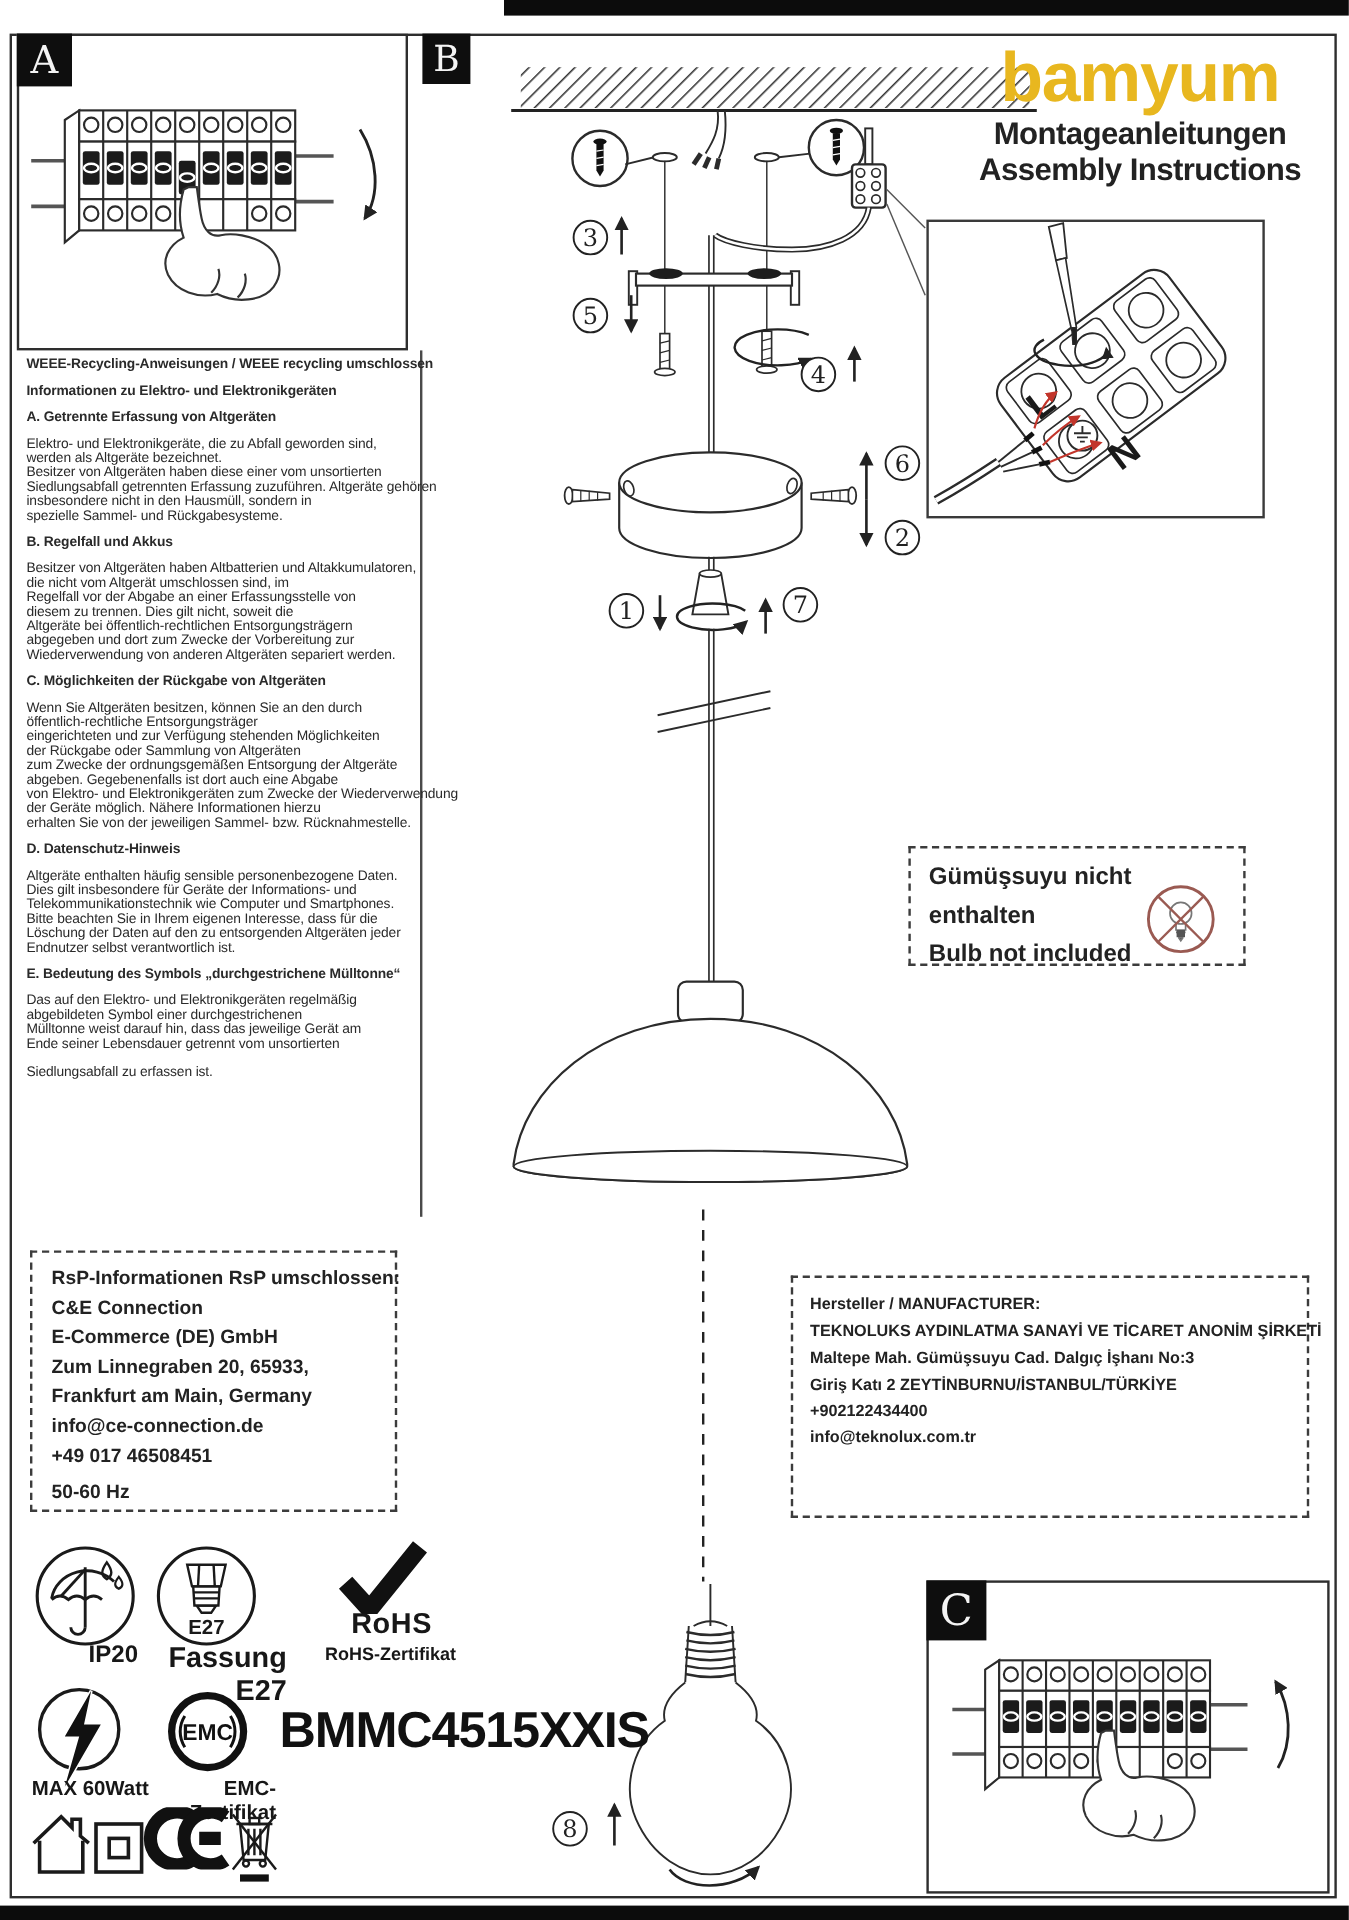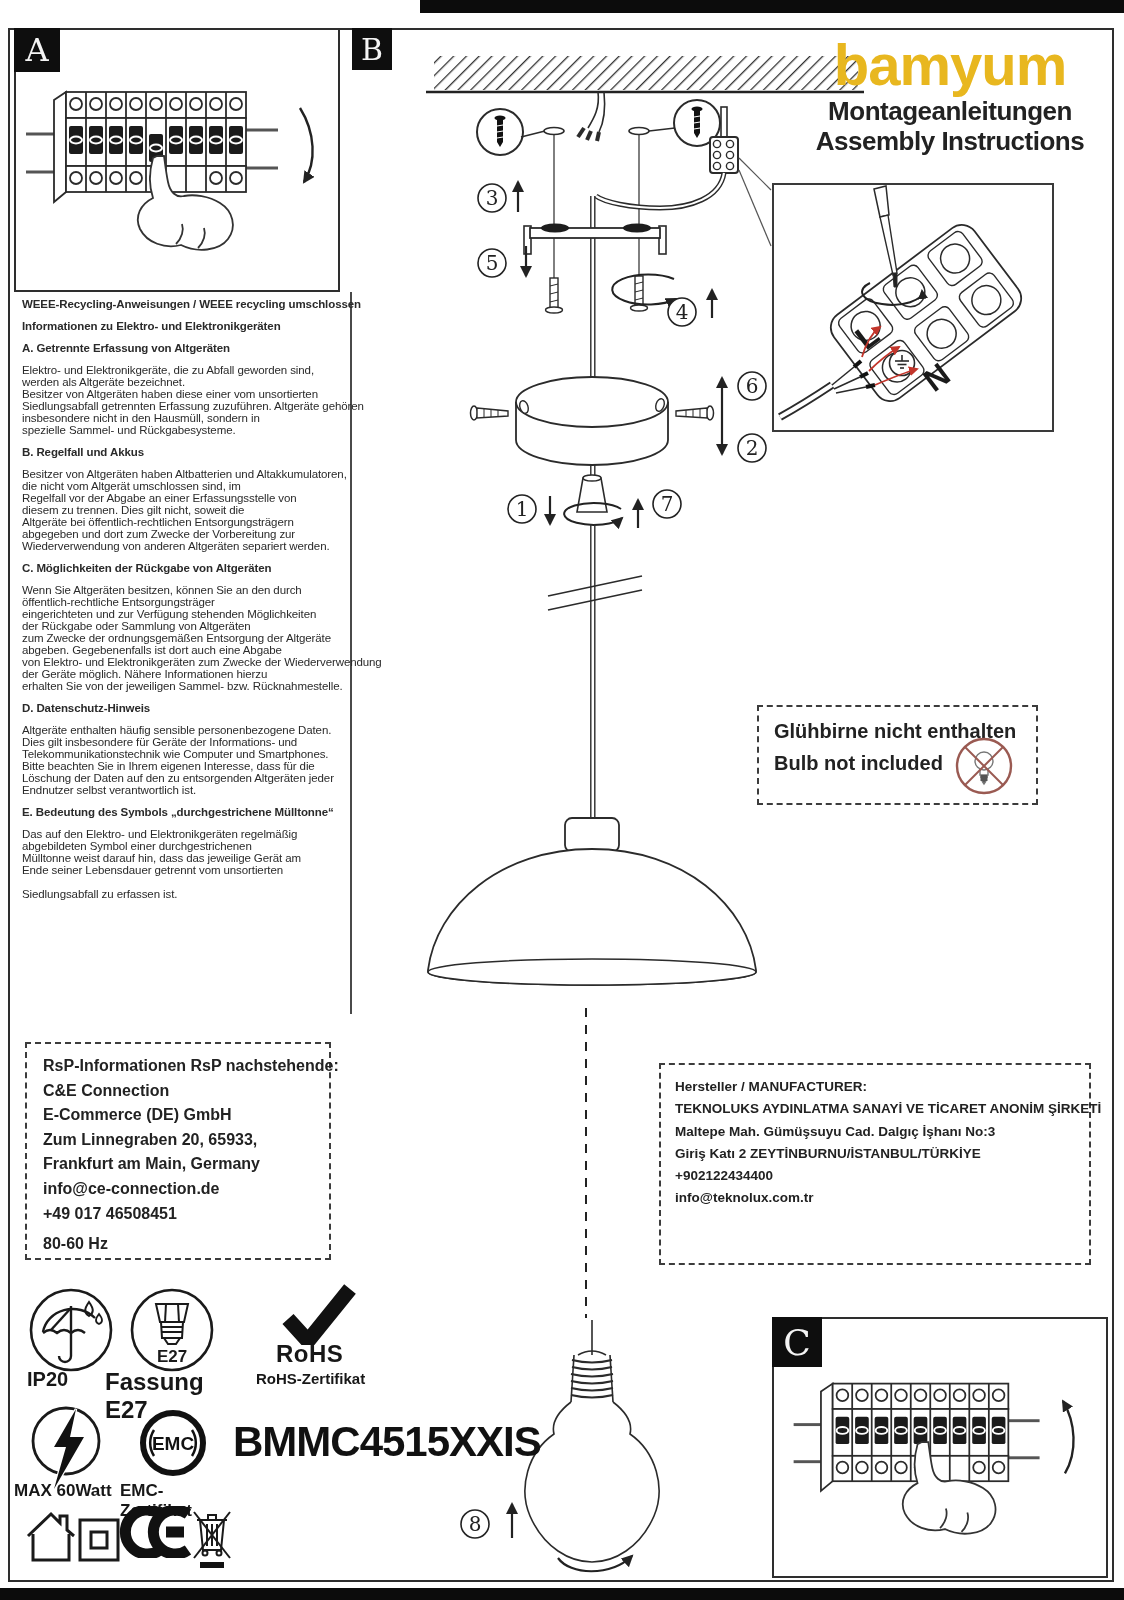--- a/index.html
+++ b/index.html
@@ -11,21 +11,21 @@
   .plabel{background:#0e0e0e;color:#f4f4f4;font-family:"DejaVu Serif",serif;
           display:flex;align-items:center;justify-content:center;}
   .weee{font-size:11.5px;line-height:12px;letter-spacing:-0.1px;color:#2a2a2a;width:410px;}
   .weee h4{margin:10px 0;font-size:11.5px;line-height:12px;}
   .weee p{margin:10px 0;white-space:pre-line;}
   .brand{font-weight:bold;font-size:58px;letter-spacing:-1px;color:#E8B71F;line-height:62px;text-align:center;}
   .subt{font-weight:bold;font-size:26px;line-height:30px;color:#222;text-align:center;letter-spacing:-0.5px;}
   .note-line{font-weight:bold;font-size:20px;line-height:32px;color:#222;}
   .rsp-line{font-weight:bold;font-size:16px;line-height:24.6px;color:#222;white-space:nowrap;}
   .man-line{font-weight:bold;font-size:13.5px;line-height:22.3px;color:#222;white-space:nowrap;}
-  .certlabel{font-weight:bold;color:#171717;text-align:left;}
+  .certlabel{font-weight:bold;color:#171717;text-align:right;}
   svg{display:block;}
 </style>
 </head>
 <body>
 
 <div class="abs" style="left:420px;top:0;width:704px;height:13px;background:#0c0c0c;"></div>
 
 <div class="abs" style="left:0;top:1588px;width:1124px;height:12px;background:#0c0c0c;"></div>
 
 <div class="abs frame" style="left:8px;top:28px;width:1102px;height:1550px;"></div>
@@ -422,47 +422,47 @@
     <g stroke="#c2352b" fill="none" stroke-width="1.8">
       <path d="M88,172 C92,158 98,148 106,142" marker-end="url(#ahR)"></path>
       <path d="M95,186 C105,176 115,168 125,162" marker-end="url(#ahR)"></path>
       <path d="M101,200 C115,194 129,188 143,184" marker-end="url(#ahR)"></path>
     </g>
   </svg>
 </div>
 
 <div class="abs dashedbox" style="left:757px;top:705px;width:277px;height:96px;">
   <div class="abs" style="left:15px;top:8px;">
-    <div class="note-line">Glühbirne nicht enthalten</div>
+    <div class="note-line">Gümüşsuyu nicht enthalten</div>
     <div class="note-line">Bulb not included</div>
   </div>
   <svg class="abs" style="left:194px;top:28px;" width="62" height="62" viewBox="0 0 62 62">
     <circle cx="31" cy="31" r="27" fill="none" stroke="#9a5a52" stroke-width="2.4"></circle>
     <g stroke="#777" fill="none" stroke-width="1.4">
       <circle cx="31" cy="26" r="9"></circle>
       <path d="M27,34 L27,40 L35,40 L35,34"></path>
       <line x1="27" y1="42" x2="35" y2="42"></line>
         <line x1="28" y1="44" x2="34" y2="44"></line>
       <path d="M29,46 L31,49 L33,46" fill="#555"></path>
     </g>
     <rect x="27.5" y="40" width="7" height="6" fill="#555"></rect>
     <line x1="12" y1="12" x2="50" y2="50" stroke="#9a5a52" stroke-width="2"></line>
     <line x1="50" y1="12" x2="12" y2="50" stroke="#9a5a52" stroke-width="2"></line>
   </svg>
 </div>
 
 <div class="abs dashedbox" style="left:25px;top:1042px;width:306px;height:218px;padding:10px 0 0 16px;box-sizing:border-box;">
-  <div class="rsp-line">RsP-Informationen RsP nachstehende:</div>
+  <div class="rsp-line">RsP-Informationen RsP umschlossen:</div>
   <div class="rsp-line">C&amp;E Connection</div>
   <div class="rsp-line">E-Commerce (DE) GmbH</div>
   <div class="rsp-line">Zum Linnegraben 20, 65933,</div>
   <div class="rsp-line">Frankfurt am Main, Germany</div>
   <div class="rsp-line">info@ce-connection.de</div>
   <div class="rsp-line">+49 017 46508451</div>
-  <div class="rsp-line" style="margin-top:6px;">80-60 Hz</div>
+  <div class="rsp-line" style="margin-top:6px;">50-60 Hz</div>
 </div>
 
 <div class="abs dashedbox" style="left:659px;top:1063px;width:432px;height:202px;padding:11px 0 0 14px;box-sizing:border-box;overflow:visible;">
   <div class="man-line">Hersteller / MANUFACTURER:</div>
   <div class="man-line">TEKNOLUKS AYDINLATMA SANAYİ VE TİCARET ANONİM ŞİRKETİ</div>
   <div class="man-line">Maltepe Mah. Gümüşsuyu Cad. Dalgıç İşhanı No:3</div>
   <div class="man-line">Giriş Katı 2 ZEYTİNBURNU/İSTANBUL/TÜRKİYE</div>
   <div class="man-line">+902122434400</div>
   <div class="man-line">info@teknolux.com.tr</div>
 </div>

